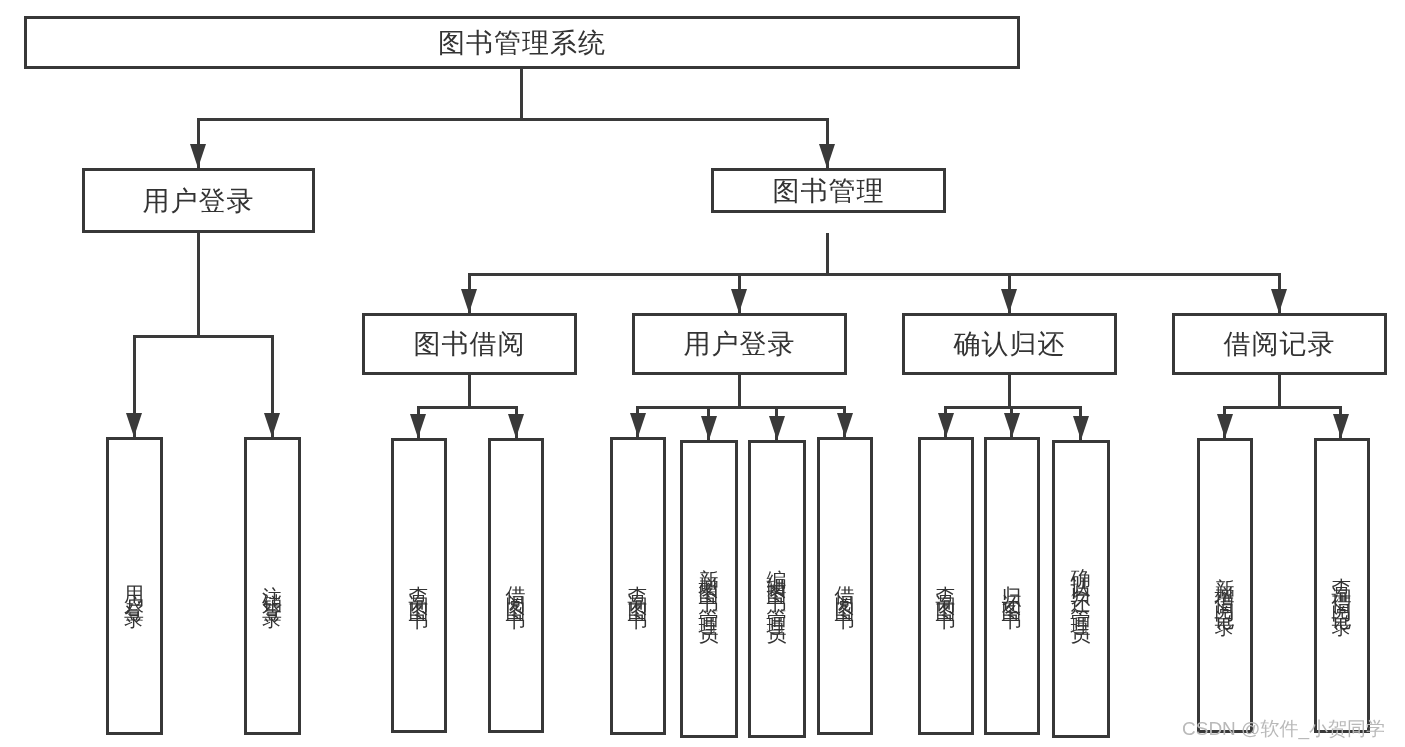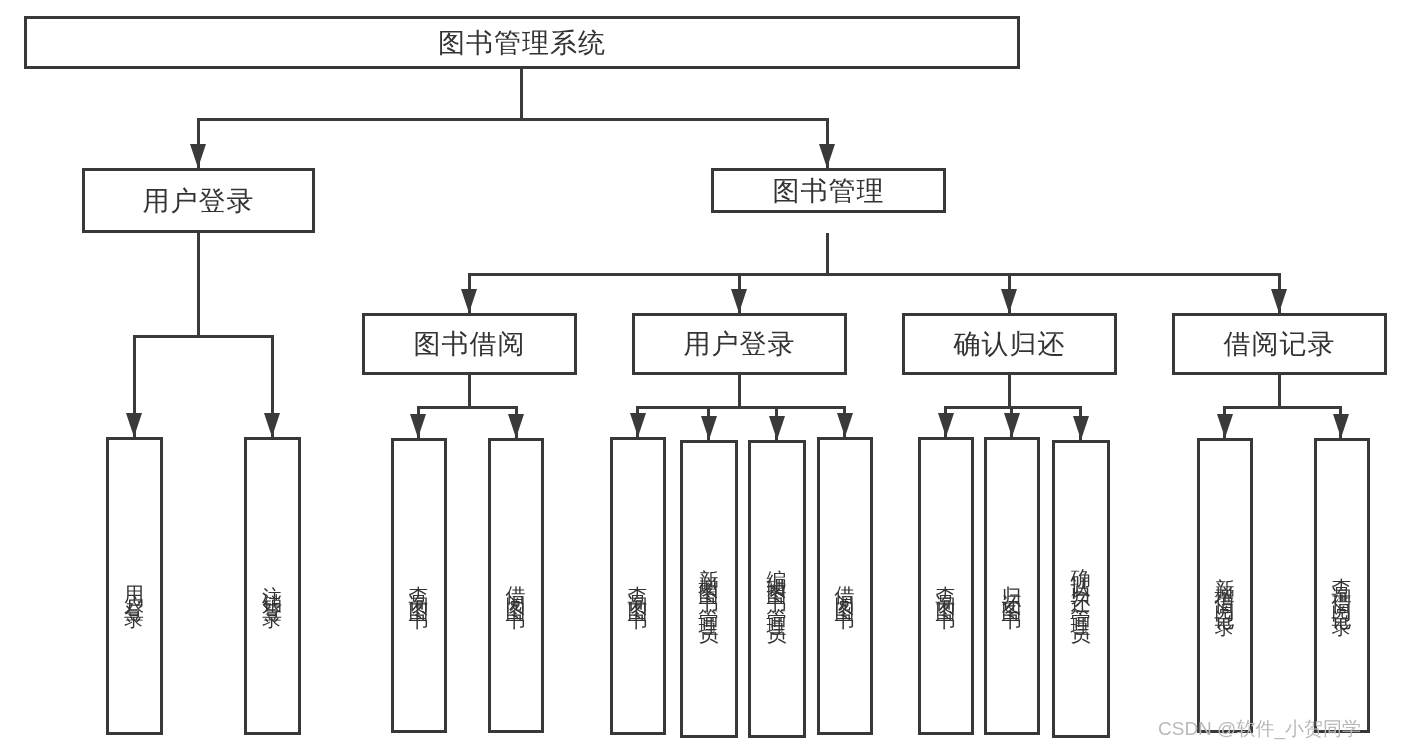--- a/index.html
+++ b/index.html
@@ -52,20 +52,21 @@
     height: 0;
     border-left: 8px solid transparent;
     border-right: 8px solid transparent;
     border-top: 24px solid var(--line);
   }
   .watermark {
     position: absolute;
     font-size: 19px;
     color: var(--watermark);
     white-space: nowrap;
+    margin-left: 24px;
   }
 </style>
 </head>
 <body>
 
 <div class="canvas">
 
   <div class="node h" style="left:24px;top:16px;width:996px;height:53px">
     <span>图书管理系统</span>
   </div>

